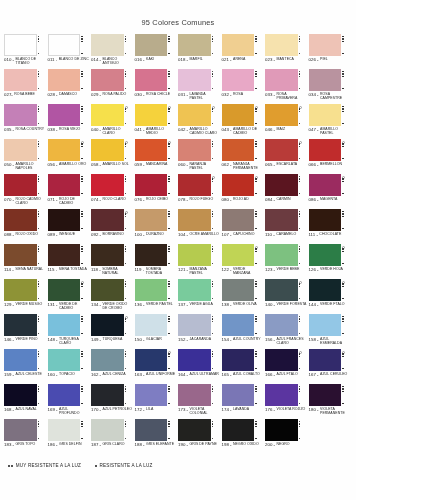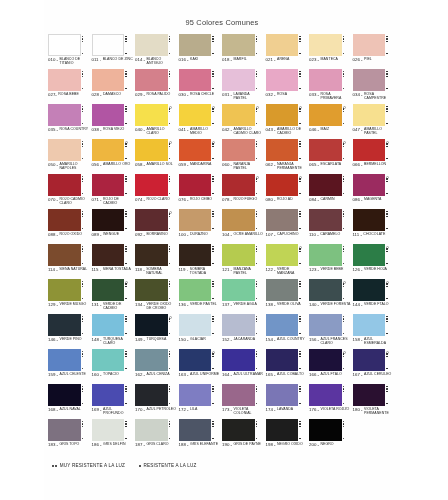--- a/index.html
+++ b/index.html
@@ -12,21 +12,20 @@
     height: 500px;
     font-family: "Liberation Sans", sans-serif;
     color: #2b2b2b;
     overflow: hidden;
   }
   #page {
     position: relative;
     width: 356px;
     height: 500px;
     background: #fefefe;
-    margin-left: 44px;
   }
   .chart-title {
     text-align: center;
     font-size: 7.4px;
     letter-spacing: 0.2px;
     color: #3a3a3a;
     padding-top: 18px;
     margin: 0 0 7px 0;
     font-weight: 400;
   }

